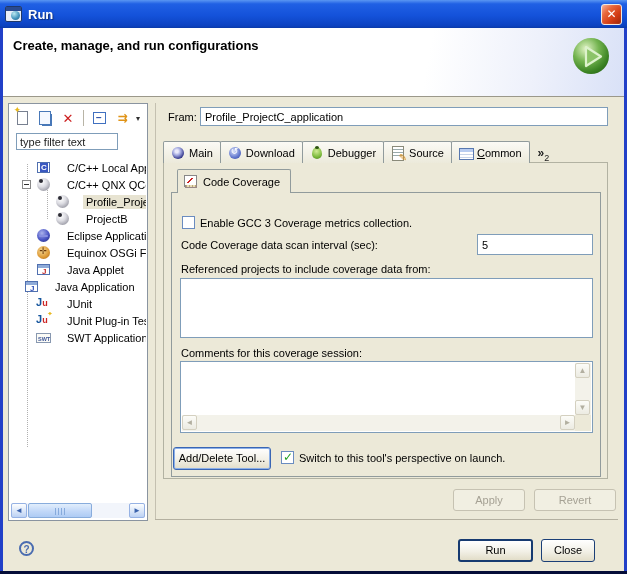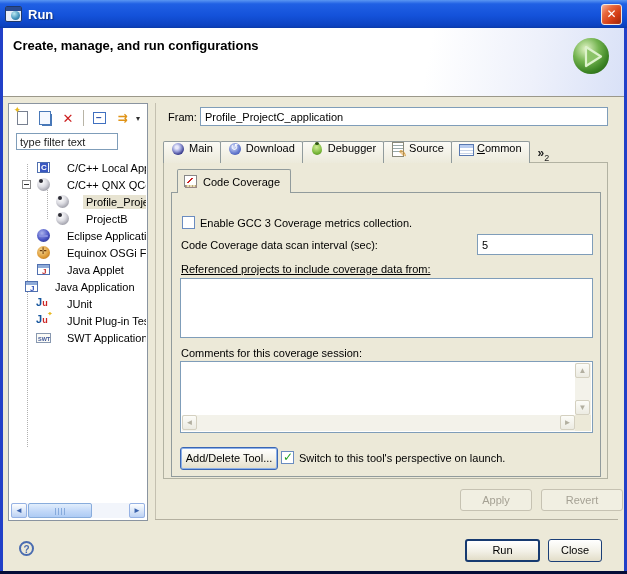--- a/index.html
+++ b/index.html
@@ -97,21 +97,21 @@
     color:#b2afa0;font-size:8px;line-height:13px;text-align:center;font-weight:bold;}
 
   
   .rp-edge-l{position:absolute;left:155px;top:103px;width:1px;height:417px;background:#c4c0b0;}
   .rp-edge-b{position:absolute;left:155px;top:519px;width:463px;height:1px;background:#b4b0a0;}
   .name-label{position:absolute;left:168px;top:111px;}
   .name-input{position:absolute;left:200px;top:107px;width:408px;height:19px;border:1px solid #7f9db9;
     background:#fff;font:11px "Liberation Sans",sans-serif;padding:1px 4px;}
   
   .tabbar{position:absolute;left:163px;top:141px;height:22px;display:flex;align-items:flex-end;z-index:3;}
-  .tab{height:22px;display:flex;align-items:flex-start;gap:4px;padding:0 7px;background:linear-gradient(180deg,#fbfaf5,#eceadb);
+  .tab{height:22px;display:flex;align-items:center;gap:4px;padding:0 7px;background:linear-gradient(180deg,#fbfaf5,#eceadb);
     border:1px solid #919b9c;border-bottom:none;border-radius:2px 2px 0 0;margin-left:-1px;cursor:default;}
   .tab:first-child{margin-left:0;}
   .tab.active{background:linear-gradient(180deg,#9cc6f8 0%,#4a8ce8 40%,#2268cc 100%);
     color:#fff;border-color:#1c55a8;border-radius:3px 12px 0 0;padding-right:14px;position:relative;z-index:4;}
   .tab .mn{text-decoration:underline;}
   .tab-overflow{display:flex;align-items:flex-start;margin-left:8px;padding-top:2px;color:#222;}
   .tab-overflow .chev{font-weight:bold;font-size:12px;line-height:10px;}
   .tab-overflow .cnt{font-size:9px;margin-top:5px;}
   
   .ti{width:14px;height:14px;position:relative;flex:0 0 14px;}
@@ -151,21 +151,21 @@
   .flabel{position:absolute;white-space:nowrap;}
   .interval-input{position:absolute;left:477px;top:234px;width:116px;height:21px;border:1px solid #7f9db9;
     background:#fff;font:11px "Liberation Sans",sans-serif;padding:1px 4px;}
   .listbox{position:absolute;left:180px;top:278px;width:413px;height:60px;background:#fff;border:1px solid #7f9db9;}
   .comments{position:absolute;left:180px;top:361px;width:413px;height:72px;background:#fff;border:1px solid #7f9db9;}
   .cm-vtrack{position:absolute;right:1px;top:1px;width:16px;bottom:17px;background:#f3f2ea;}
   .cm-htrack{position:absolute;left:1px;bottom:1px;right:17px;height:16px;background:#f3f2ea;}
   .cm-corner{position:absolute;right:1px;bottom:1px;width:16px;height:16px;background:#ece9d8;}
   
   .xp-btn{position:absolute;border:1px solid #1b3f77;border-radius:3px;text-align:center;
-    background:linear-gradient(180deg,#ffffff,#f2f0e6 55%,#e2ddc8);font:11px "Liberation Sans",sans-serif;margin-left:7px;}
+    background:linear-gradient(180deg,#ffffff,#f2f0e6 55%,#e2ddc8);font:11px "Liberation Sans",sans-serif;}
   .xp-btn.focused{box-shadow:inset 0 0 0 1px #8cb0e8;}
   .xp-btn.default{border-width:2px;border-color:#163a70;}
   .xp-btn.disabled{border:1px solid #c6c2b2;color:#a5a194;background:#f1efe2;box-shadow:none;}
   .add-delete-btn{left:173px;top:447px;width:98px;height:23px;line-height:21px;border-color:#3a66b4;}
   .apply-btn{left:453px;top:489px;width:72px;height:22px;line-height:20px;}
   .revert-btn{left:534px;top:489px;width:82px;height:22px;line-height:20px;}
   .run-btn{left:458px;top:539px;width:75px;height:23px;line-height:19px;}
   .close-btn2{left:541px;top:539px;width:54px;height:23px;line-height:21px;}
   
   .help-icon{position:absolute;left:19px;top:541px;width:15px;height:15px;border:2px solid #4a6cb0;border-radius:50%;
@@ -336,21 +336,21 @@
     <span>Code Coverage</span>
   </div>
   <div class="group-box"></div>
 
   <span class="xp-check" style="left:182px;top:216px;"></span>
   <span class="flabel" style="left:200px;top:217px;">Enable GCC 3 Coverage metrics collection.</span>
 
   <span class="flabel" style="left:181px;top:239px;">Code Coverage data scan interval (sec):</span>
   <input class="interval-input" readonly="" value="5" style="">
 
-  <span class="flabel" style="left:181px;top:263px;text-decoration:underline;">Referenced projects to include coverage data from:</span>
+  <span class="flabel" style="left:181px;top:263px;">Referenced projects to include coverage data from:</span>
   <div class="listbox"></div>
 
   <span class="flabel" style="left:181px;top:347px;">Comments for this coverage session:</span>
   <div class="comments">
     <div class="cm-vtrack">
       <span class="dsb-btn" style="left:0;top:0;width:15px;height:15px;">▲</span>
       <span class="dsb-btn" style="left:0;bottom:0;width:15px;height:15px;">▼</span>
     </div>
     <div class="cm-htrack">
       <span class="dsb-btn" style="left:0;top:0;width:15px;height:15px;">◄</span>

